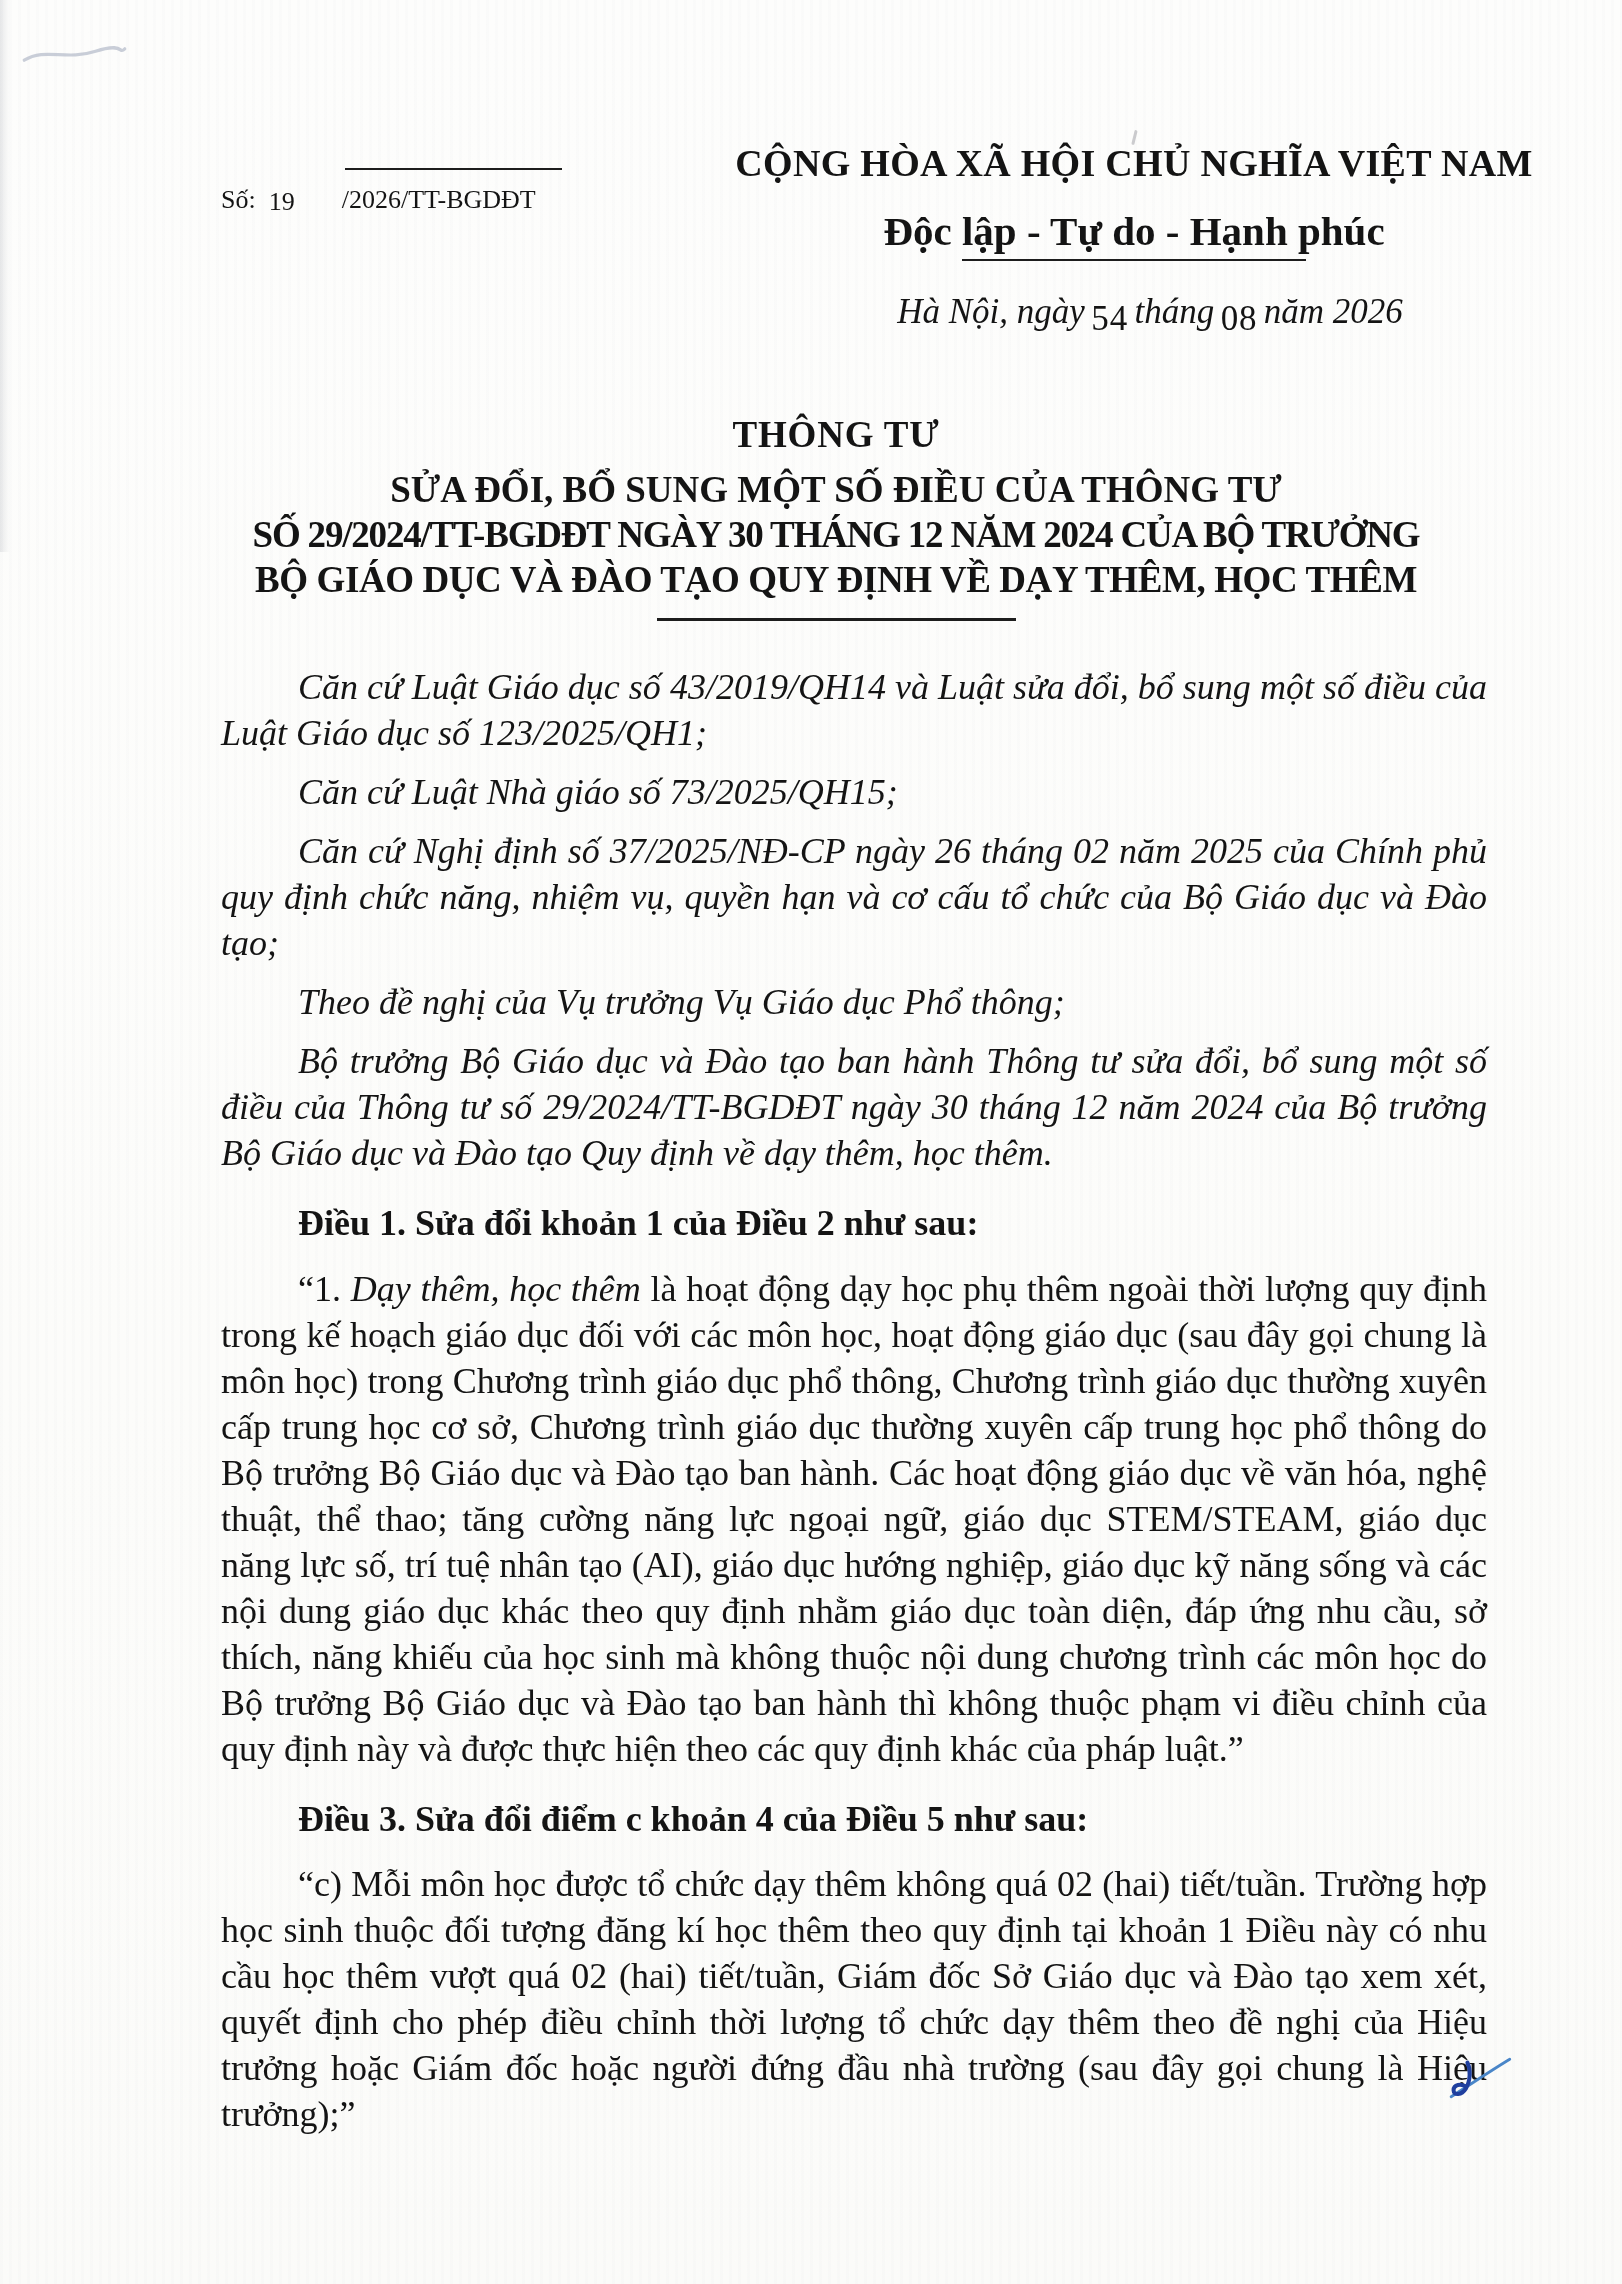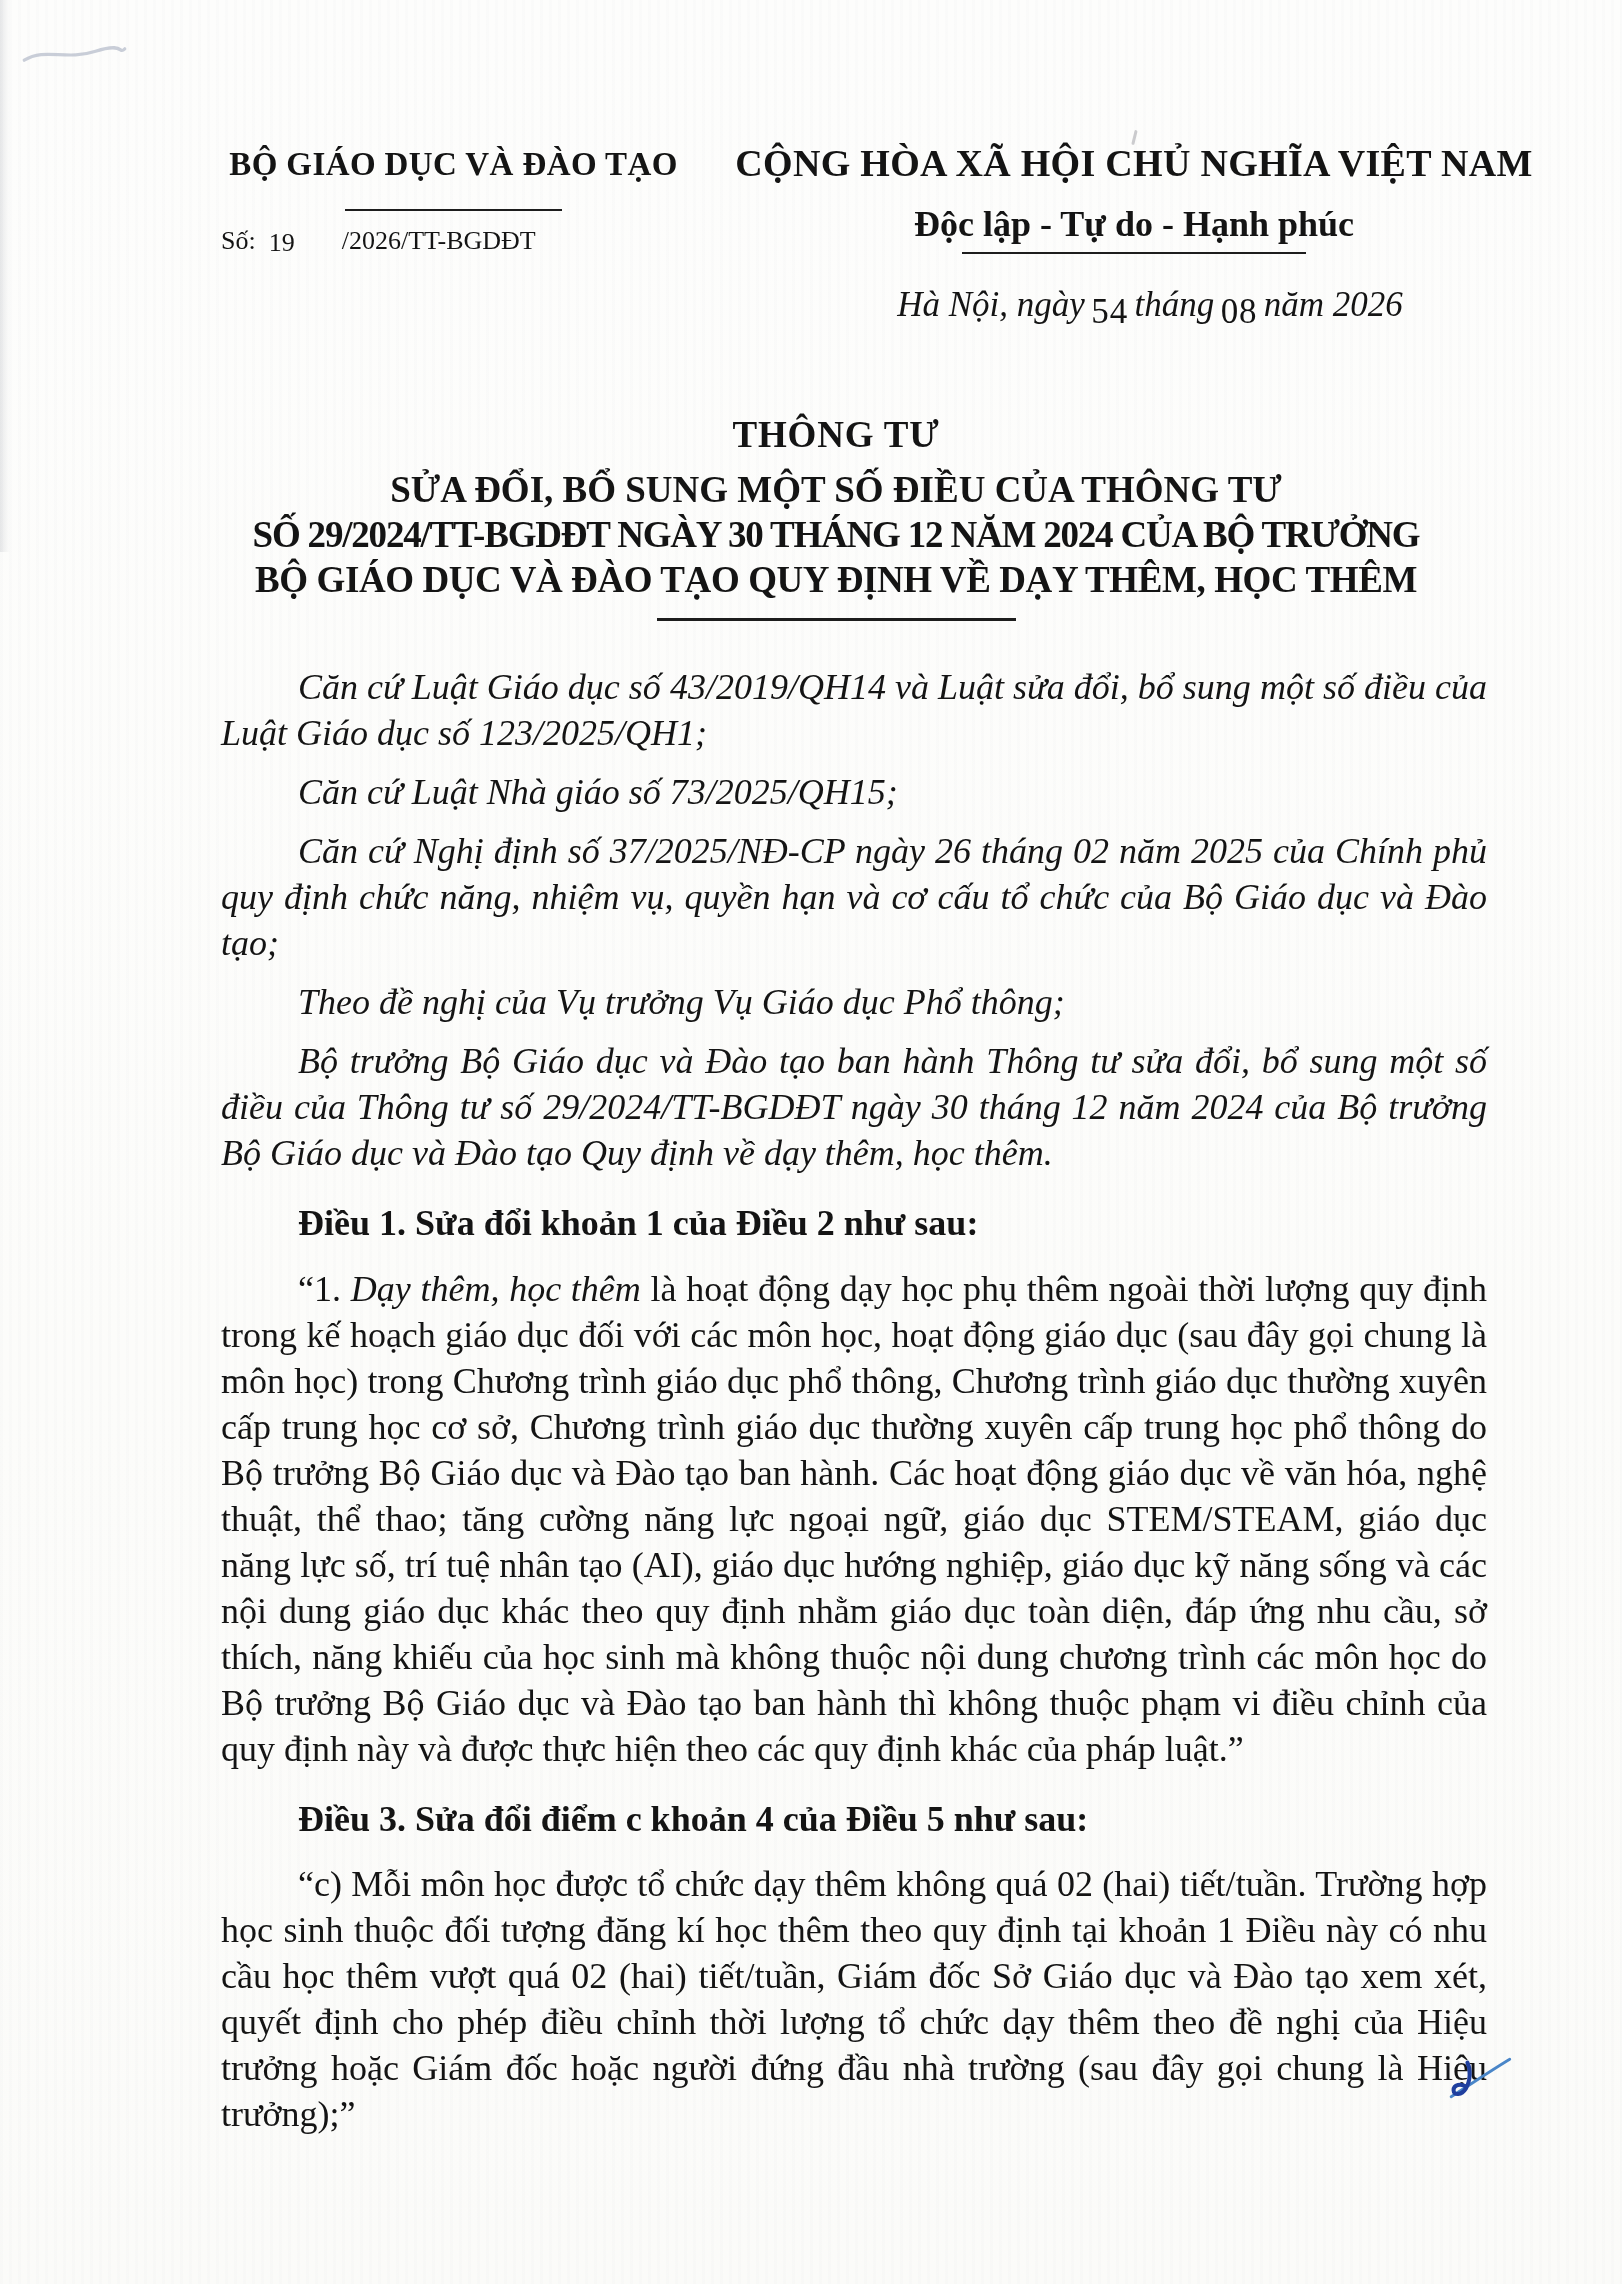--- a/index.html
+++ b/index.html
@@ -28,21 +28,21 @@
 
   
   .header-left{position:absolute;left:185px;top:144px;width:537px;text-align:center;}
   .org{font-weight:bold;font-size:33px;line-height:41px;letter-spacing:0.4px;}
   .org-rule{width:217px;height:2.4px;background:#1d1d1d;margin:24px auto 0;}
   .doc-number{margin-top:14.6px;font-size:26px;text-align:left;padding-left:36px;}
   .doc-number .filled-num{display:inline-block;margin:0 47px 0 13px;transform:translateY(1.6px);}
 
   .header-right{position:absolute;left:733px;top:144px;width:802px;text-align:center;}
   .national{font-weight:bold;font-size:38px;line-height:39px;letter-spacing:0.3px;}
-  .motto{font-weight:bold;font-size:36px;line-height:42px;margin-top:20px;}
+  .motto{font-weight:bold;font-size:41px;line-height:42px;margin-top:27px;}
   .motto-rule{width:344px;height:2.4px;background:#1d1d1d;margin:6.5px auto 0;}
   .date-line{margin-top:31px;font-style:italic;font-size:35px;white-space:nowrap;padding-left:32px;}
   .date-line .seg{display:inline-block;}
   .filled-date{display:inline-block;font-style:normal;transform:translateY(7.3px);margin:0 6.5px;letter-spacing:0.8px;}
 
   
   .title-block{position:absolute;left:203px;top:412px;width:1266px;text-align:center;font-weight:bold;}
   .t1{font-size:37px;line-height:45px;margin-bottom:9.7px;letter-spacing:0.8px;}
   .t2{font-size:37px;line-height:45px;}
   .t3{font-size:37px;line-height:45px;letter-spacing:-1.2px;}
@@ -66,21 +66,20 @@
 <div class="page">
   <div class="texture"></div>
   <div class="edge-shadow"></div>
 
   <svg class="smudge-topleft" width="107" height="31" viewBox="0 0 132 38">
     <path d="M4 26 C 30 10, 55 27, 92 15 S 120 20, 128 12" fill="none" stroke="#8c96ad" stroke-width="4" stroke-linecap="round"></path>
   </svg>
   <div class="fleck"></div>
 
   <div class="header-left">
-    <div class="org">BỘ GIÁO DỤC VÀ ĐÀO TẠO</div>
     <div class="org-rule"></div>
     <div class="doc-number"><span>Số:</span><span class="filled-num">19</span><span>/2026/TT-BGDĐT</span></div>
   </div>
 
   <div class="header-right">
     <div class="national">CỘNG HÒA XÃ HỘI CHỦ NGHĨA VIỆT NAM</div>
     <div class="motto">Độc lập - Tự do - Hạnh phúc</div>
     <div class="motto-rule"></div>
     <div class="date-line"><span class="seg">Hà Nội, ngày</span><span class="filled-date">54</span><span class="seg">tháng</span><span class="filled-date">08</span><span class="seg">năm 2026</span></div>
   </div>

